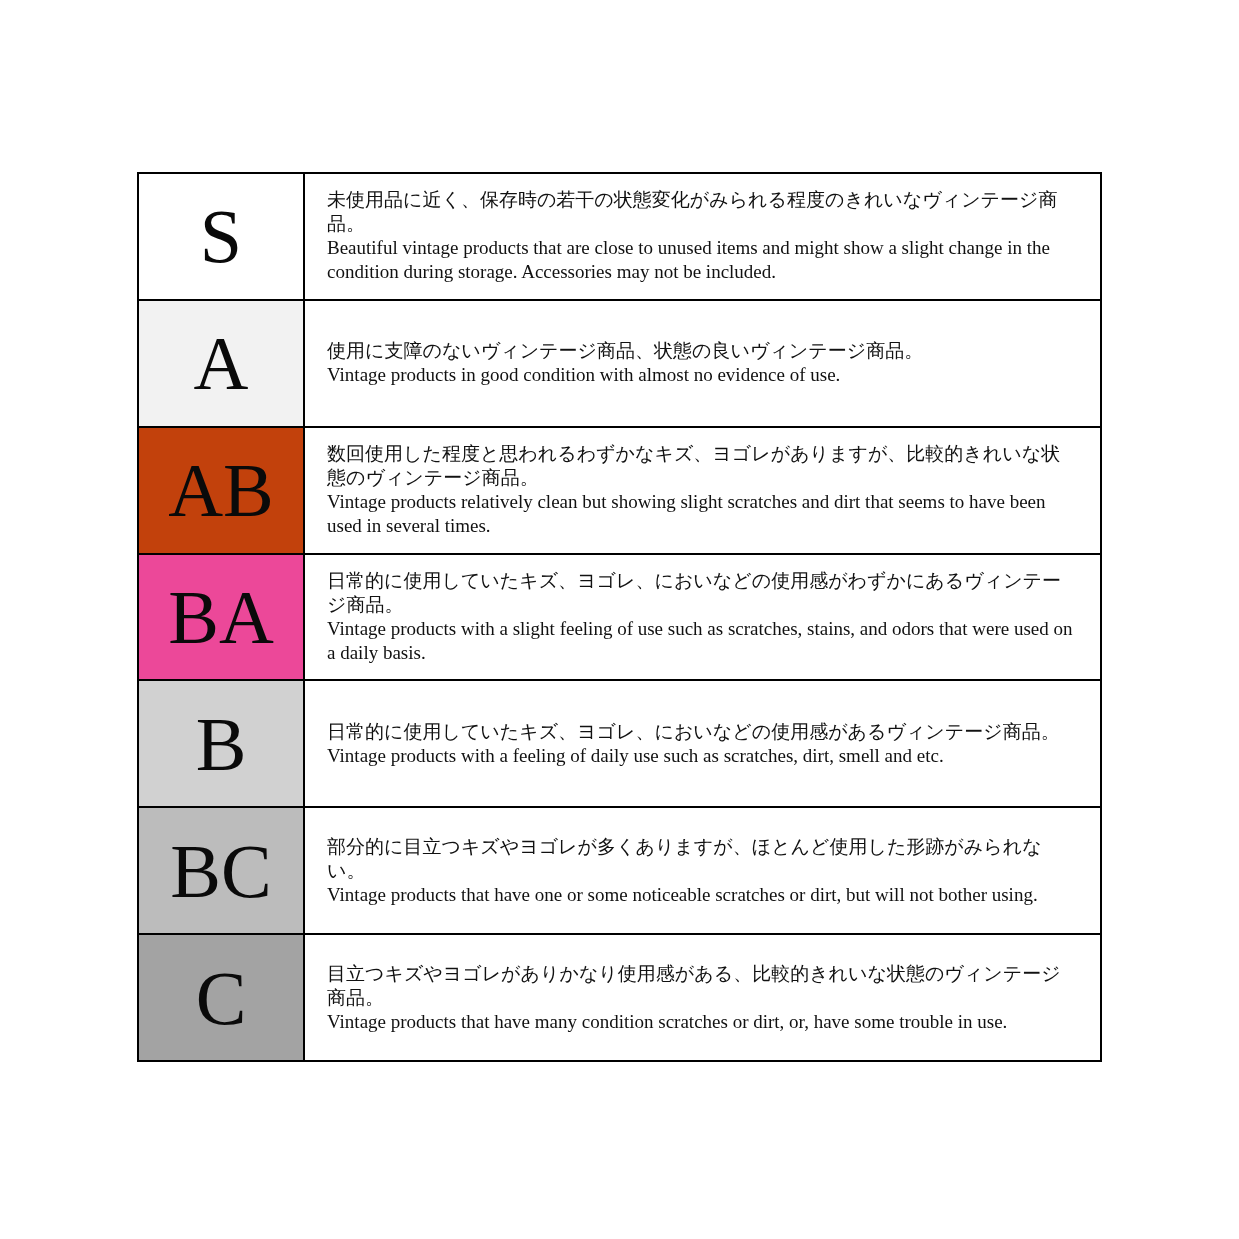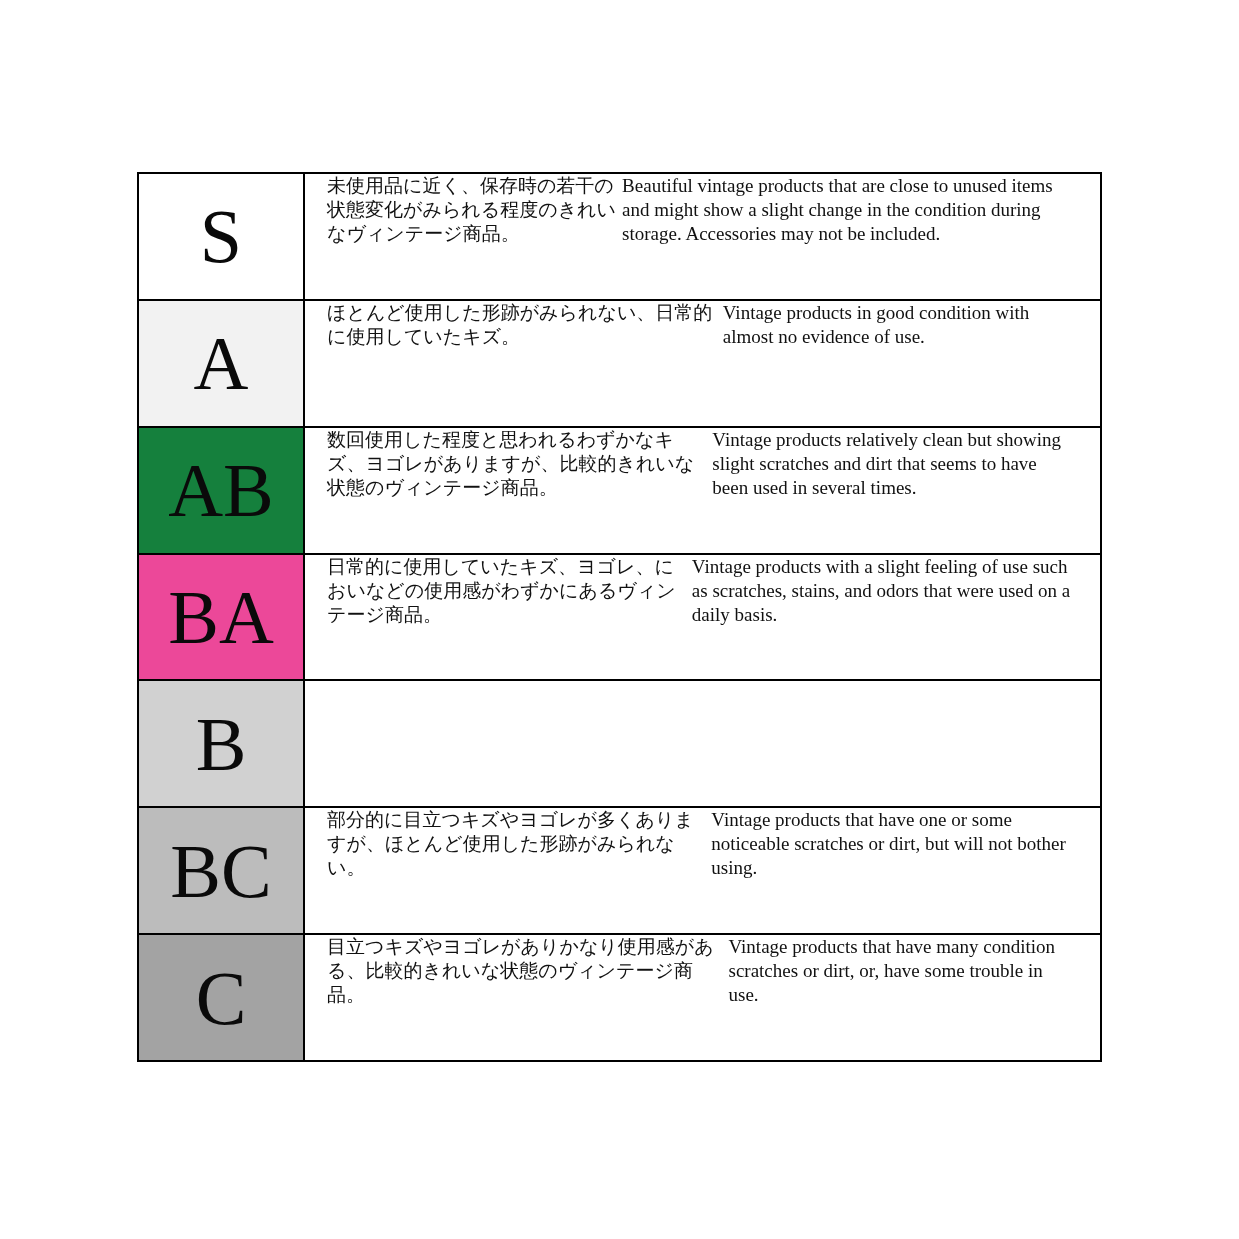--- a/index.html
+++ b/index.html
@@ -44,21 +44,21 @@
     justify-content: center;
     font-size: 76px;
     line-height: 1;
     color: #0a0a0a;
     font-family: "Liberation Serif", "DejaVu Serif", serif;
   }
   .desc-cell {
     flex: 1 1 auto;
     min-width: 0;
     display: flex;
-    flex-direction: row;
+    flex-direction: column;
     justify-content: center;
     padding: 0 26px 0 22px;
     font-size: 19px;
     line-height: 24px;
   }
   .jp-text, .en-text {
     margin: 0;
   }
 </style>
 </head>
@@ -70,43 +70,47 @@
     <div class="grade-cell" style="background-color: rgb(255, 255, 255);">S</div>
     <div class="desc-cell">
       <p class="jp-text">未使用品に近く、保存時の若干の状態変化がみられる程度のきれいなヴィンテージ商品。</p>
       <p class="en-text">Beautiful vintage products that are close to unused items and might show a slight change in the condition during storage. Accessories may not be included.</p>
     </div>
   </div>
 
   <div class="grade-row">
     <div class="grade-cell" style="background-color: rgb(242, 242, 242);">A</div>
     <div class="desc-cell">
-      <p class="jp-text">ほとんど使用した形跡がみられない、日常的に使用していたキズ。</p>
+      <p class="jp-text">使用に支障のないヴィンテージ商品、状態の良いヴィンテージ商品。</p>
       <p class="en-text">Vintage products in good condition with almost no evidence of use.</p>
     </div>
   </div>
 
   <div class="grade-row">
-    <div class="grade-cell" style="background-color: #15803d;">AB</div>
+    <div class="grade-cell" style="background-color: #c2410c;">AB</div>
     <div class="desc-cell">
       <p class="jp-text">数回使用した程度と思われるわずかなキズ、ヨゴレがありますが、比較的きれいな状態のヴィンテージ商品。</p>
       <p class="en-text">Vintage products relatively clean but showing slight scratches and dirt that seems to have been used in several times.</p>
     </div>
   </div>
 
   <div class="grade-row">
     <div class="grade-cell" style="background-color: #ec4899;">BA</div>
     <div class="desc-cell">
       <p class="jp-text">日常的に使用していたキズ、ヨゴレ、においなどの使用感がわずかにあるヴィンテージ商品。</p>
       <p class="en-text">Vintage products with a slight feeling of use such as scratches, stains, and odors that were used on a daily basis.</p>
     </div>
   </div>
 
   <div class="grade-row">
     <div class="grade-cell" style="background-color: rgb(209, 209, 209);">B</div>
+    <div class="desc-cell">
+      <p class="jp-text">日常的に使用していたキズ、ヨゴレ、においなどの使用感があるヴィンテージ商品。</p>
+      <p class="en-text">Vintage products with a feeling of daily use such as scratches, dirt, smell and etc.</p>
+    </div>
   </div>
 
   <div class="grade-row">
     <div class="grade-cell" style="background-color: rgb(188, 188, 188);">BC</div>
     <div class="desc-cell">
       <p class="jp-text">部分的に目立つキズやヨゴレが多くありますが、ほとんど使用した形跡がみられない。</p>
       <p class="en-text">Vintage products that have one or some noticeable scratches or dirt, but will not bother using.</p>
     </div>
   </div>
 

